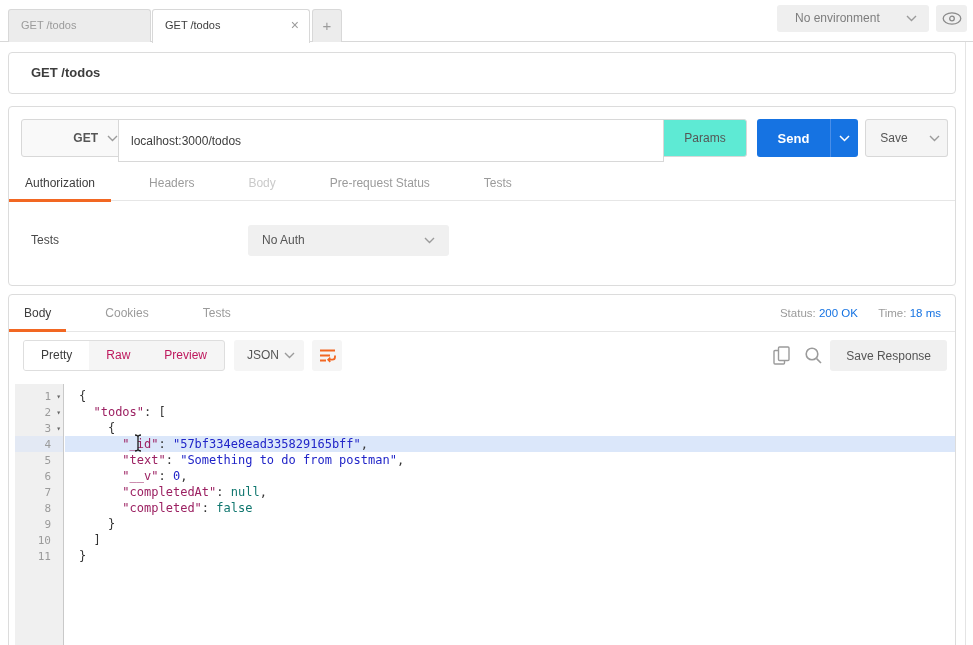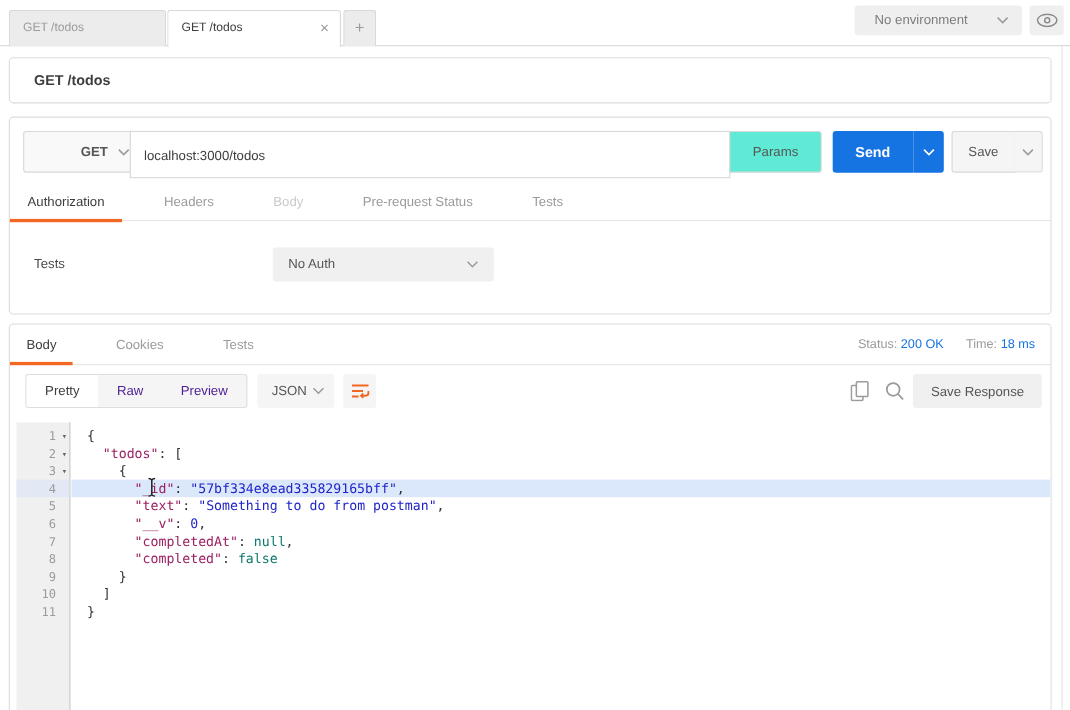--- a/index.html
+++ b/index.html
@@ -64,21 +64,21 @@
   .res-tab.active{color:#3d3d3d;}
   .res-tab.active::after{content:"";position:absolute;left:0;right:0;bottom:-1px;height:3px;background:#f26722;}
   .res-tab .count{color:#1673e2;margin-left:4px;}
   .statusbar{position:absolute;right:14px;top:0;line-height:37px;font-size:11.5px;color:#9b9b9b;}
   .statusbar b{color:#1673e2;font-weight:normal;}
   .statusbar .sep{display:inline-block;width:14px;}
 
   .res-toolbar{position:relative;height:47px;}
   .seg{position:absolute;left:14px;top:8px;height:31px;display:flex;border:1px solid #dedede;border-radius:3px;
     background:#f5f5f5;overflow:hidden;}
-  .seg-item{font-size:12px;color:#4c1d95;padding:0 17px;line-height:29px;cursor:pointer;}
+  .seg-item{font-size:12px;color:#be185d;padding:0 17px;line-height:29px;cursor:pointer;}
   .seg-item.active{color:#3d3d3d;background:#fff;}
   .json-dd{position:absolute;left:225px;top:8px;height:31px;width:70px;background:#f5f5f5;border-radius:3px;
     font-size:12px;color:#555;line-height:31px;padding-left:13px;cursor:pointer;}
   .json-dd .chev{position:absolute;right:9px;top:12px;color:#9b9b9b;}
   .wrap-btn{position:absolute;left:303px;top:8px;width:30px;height:31px;background:#f5f5f5;border-radius:3px;
     display:flex;align-items:center;justify-content:center;cursor:pointer;}
   .icon-btn{position:absolute;top:14px;background:none;border:none;cursor:pointer;padding:0;}
   .copy-btn{right:165px;}
   .search-btn{right:132px;}
   .save-response{position:absolute;right:8px;top:8px;height:31px;padding:0 16px;background:#f0f0f0;border:none;

